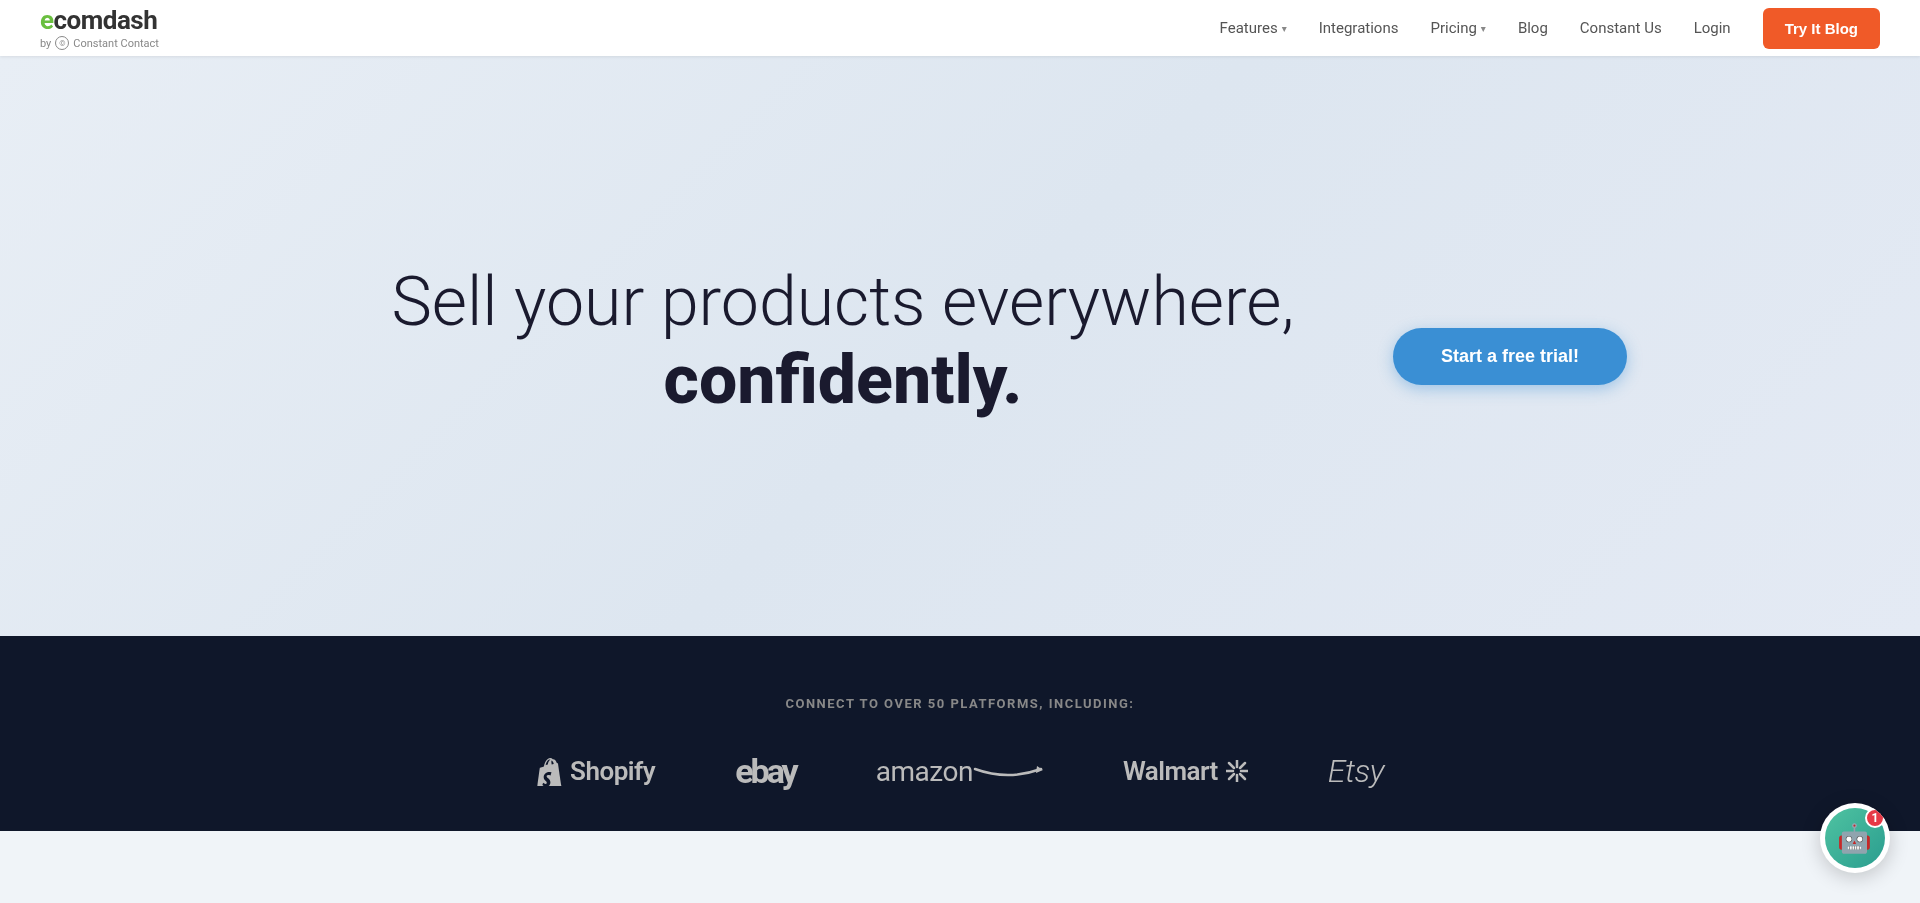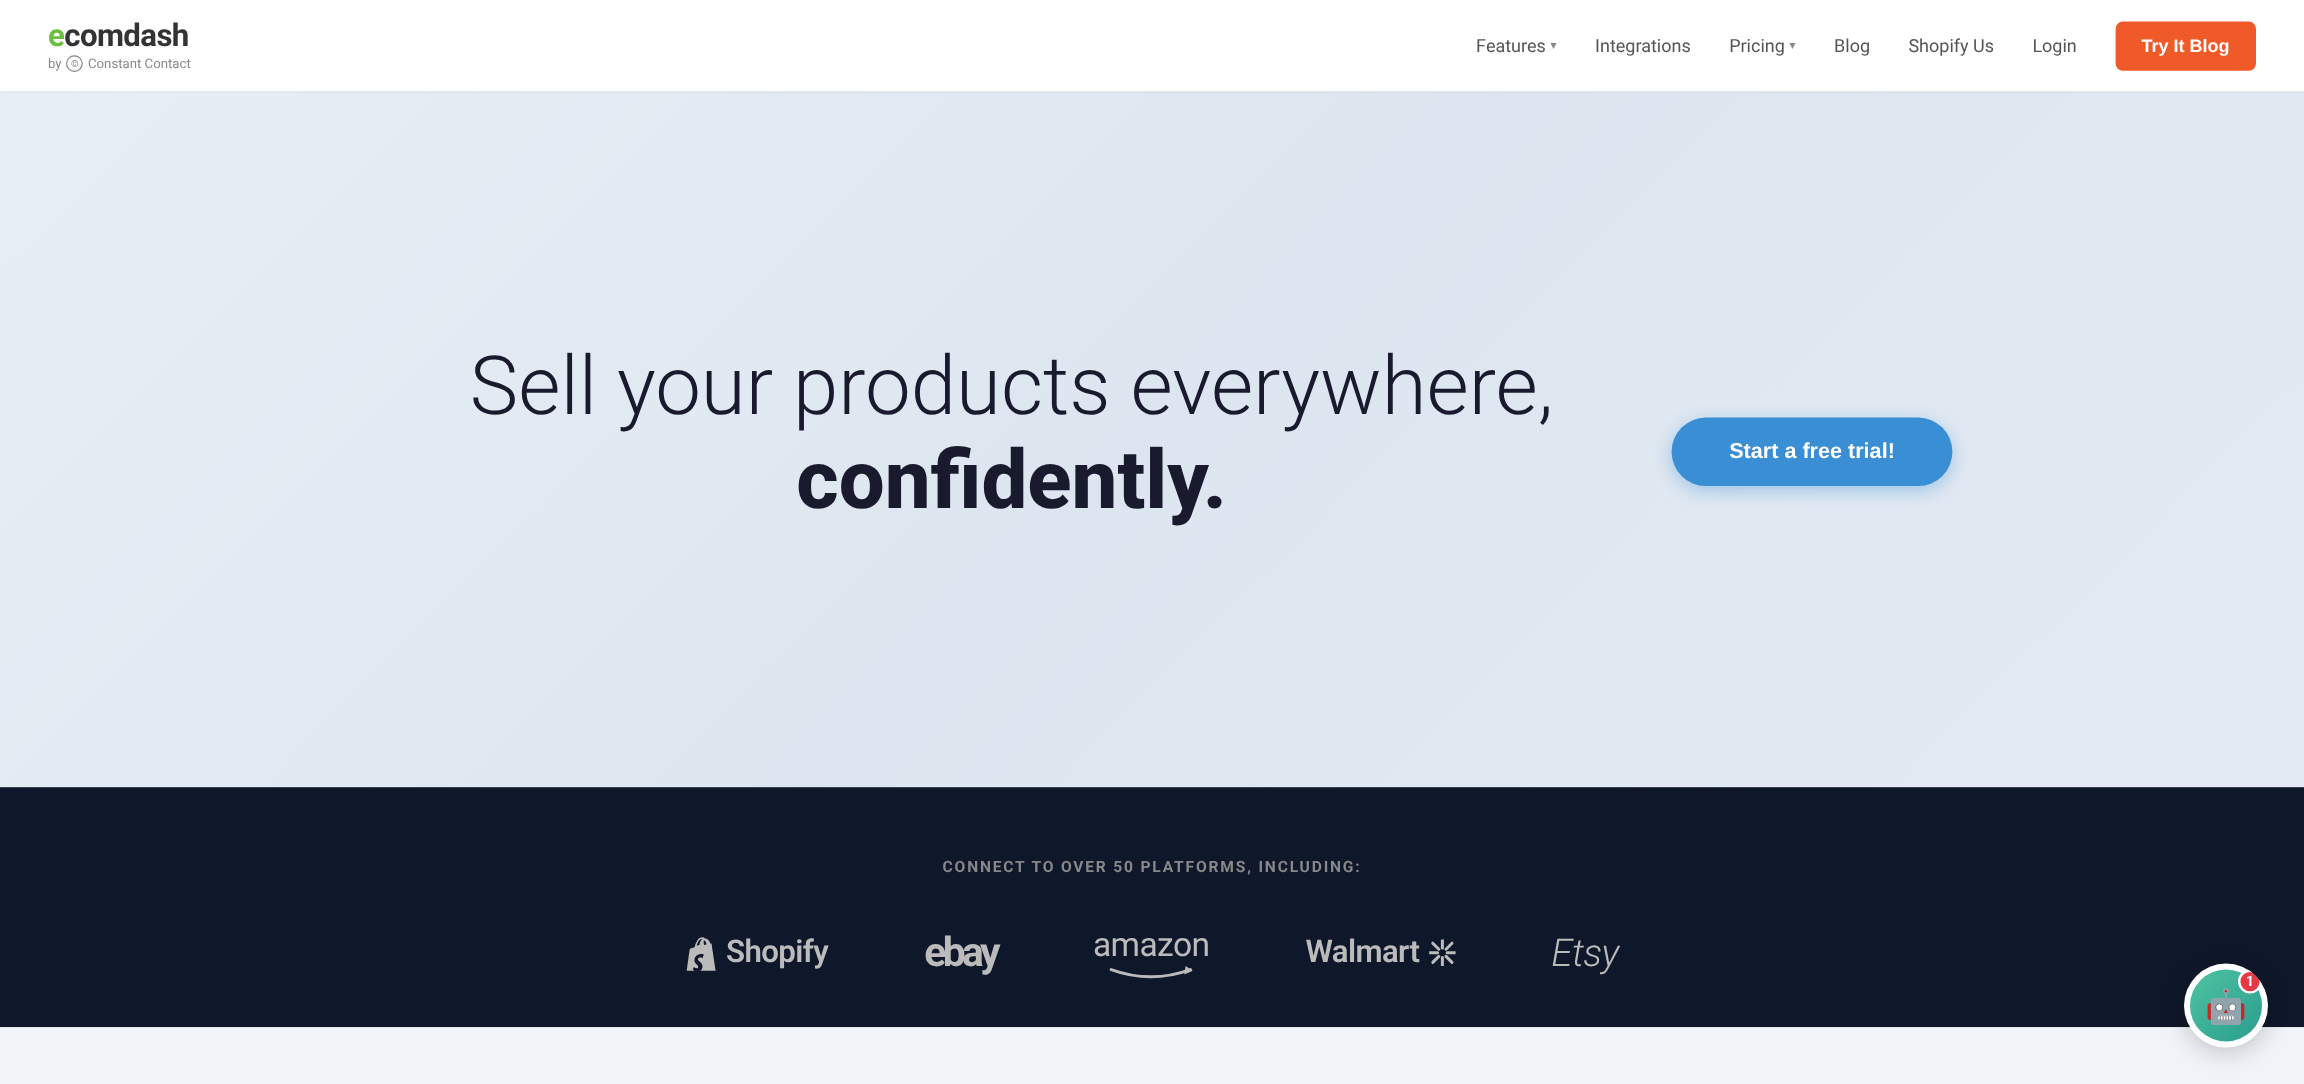--- a/index.html
+++ b/index.html
@@ -1,21 +1,21 @@
 <!DOCTYPE html>
 <html><head>
   <meta charset="utf-8">
   <style>
     * { margin: 0; padding: 0; box-sizing: border-box; }
     body { font-family: -apple-system, BlinkMacSystemFont, 'Segoe UI', Roboto, sans-serif; background: #f0f4f8; }
 
     
     header {
       background: #ffffff;
-      height: 76px;
+      height: 56px;
       display: flex;
       align-items: center;
       justify-content: space-between;
       padding: 0 40px;
       box-shadow: 0 1px 3px rgba(0,0,0,0.08);
       position: relative;
       z-index: 10;
     }
     .logo-area {
       display: flex;
@@ -233,21 +233,21 @@
       <span>Integrations</span>
     </a>
     <a class="nav-link">
       <span>Pricing</span>
       <span class="nav-chevron">▾</span>
     </a>
     <a class="nav-link">
       <span>Blog</span>
     </a>
     <a class="nav-link">
-      <span>Shopify Us</span>
+      <span>Constant Us</span>
     </a>
     <a class="nav-login">
       <span>Login</span>
     </a>
     <button class="nav-try-free">Try It Blog</button>
   </nav>
 </header>
 
 <section class="hero">
   <h1 class="hero-title">
@@ -264,21 +264,21 @@
       <svg width="26" height="30" viewBox="0 0 26 30" fill="none" xmlns="http://www.w3.org/2000/svg">
         <path d="M22 7.5C22 7.5 21.5 7.3 20.8 7.1C20.8 7 20.7 6.6 20.5 6.2C19.8 4.3 18.6 3.3 17.2 3.3C17.1 3.3 17 3.3 16.9 3.3C16.8 3.2 16.7 3.1 16.6 3C16 2.4 15.2 2.1 14.3 2.1C12.6 2.1 10.9 3.3 9.6 5.5C8.7 7 8.1 8.9 7.9 10.4C6 11 4.8 11.4 4.7 11.4C3.8 11.7 3.8 11.7 3.7 12.5C3.6 13.1 1 32.5 1 32.5L19.5 35.5L26 33.9C26 33.9 22 7.8 22 7.5ZM16 4.1C15.5 4.1 15 4.3 14.5 4.7C15 4.5 15.7 4.5 16.3 5C17.2 5.7 17.6 7.1 17.7 8C17.1 8.1 16.3 8.4 15.7 8.6C15.5 7 14.9 4.8 16 4.1ZM13.9 3.4C14.1 3.4 14.3 3.4 14.5 3.5C13.1 4.3 12.1 5.9 11.8 8.6C11 8.8 10.3 9 9.6 9.2C10.2 6.1 11.9 3.4 13.9 3.4ZM14.5 19.5C14.5 19.5 13.6 19 12.4 19C10.7 19 10.6 20 10.6 20.3C10.6 22 14.4 22.7 14.4 26.2C14.4 28.9 12.7 30.6 10.5 30.6C7.8 30.6 6.4 29 6.4 29L7.1 26.8C7.1 26.8 8.5 27.9 9.7 27.9C10.5 27.9 10.8 27.3 10.8 26.8C10.8 24.5 7.7 24.4 7.7 21.2C7.7 18.5 9.6 15.9 13.4 15.9C14.8 15.9 15.5 16.3 15.5 16.3L14.5 19.5Z" fill="#bbb"></path>
       </svg>
       <span>Shopify</span>
     </div>
 
     <div class="platform-logo ebay">
       <span style="color:#bbb; font-size:34px; font-weight:700; letter-spacing:-3px;">ebay</span>
     </div>
 
-    <div style="display:flex; flex-direction:column; align-items:center; color:#bbb;">
+    <div style="display:flex; flex-direction:row; align-items:center; color:#bbb;">
       <span style="font-size:28px; font-weight:400; letter-spacing:-0.5px; color:#bbb;">amazon</span>
       <svg width="70" height="12" viewBox="0 0 70 12">
         <path d="M2 4 Q35 16 68 4" stroke="#bbb" stroke-width="2.5" fill="none" stroke-linecap="round"></path>
         <polygon points="64,1 70,5 63,8" fill="#bbb"></polygon>
       </svg>
     </div>
 
     <div class="platform-logo walmart">
       <span style="color:#bbb;">Walmart</span>
       <svg width="22" height="22" viewBox="0 0 22 22">

